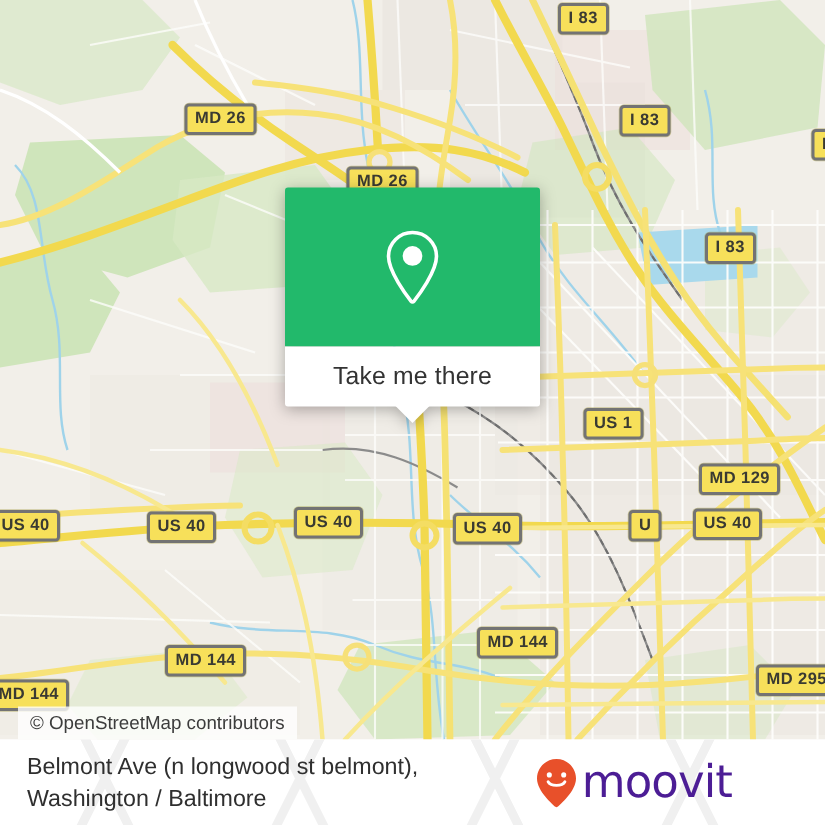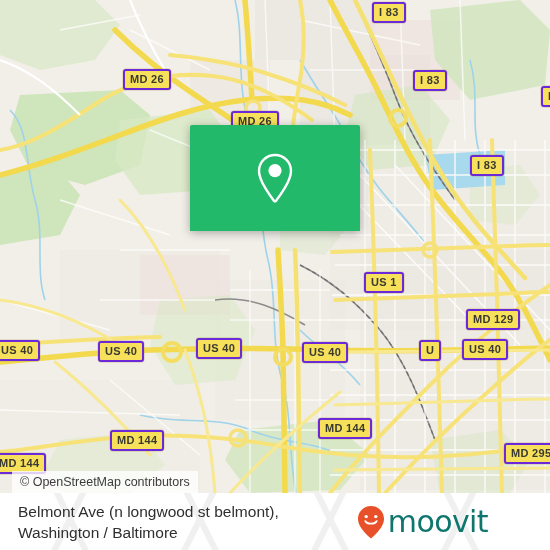--- a/index.html
+++ b/index.html
@@ -16,21 +16,21 @@
   #map-area{
     position:absolute;left:0;top:0;width:550px;height:493px;
     overflow:hidden;background:#f2efe9;
   }
   #map-svg{position:absolute;left:0;top:0;width:550px;height:493px;display:block;}
 
   
   .shield{
     position:absolute;
     background:#f7e05a;
-    border:2px solid #6d28d9;
+    border:2px solid #737373;
     border-radius:3px;
     color:#3a3a32;
     font-family:"Liberation Sans","DejaVu Sans",sans-serif;
     font-weight:bold;
     font-size:11px;
     line-height:14px;
     padding:1px 5px 2px 5px;
     white-space:nowrap;
     box-shadow:0 0 0 0.5px rgba(160,150,60,.45);
     letter-spacing:.3px;
@@ -95,21 +95,21 @@
     padding:0 14px 0 18px;box-sizing:border-box;
   }
   #footer-title{
     color:#2f2f2f;
     font-size:15.5px;
     line-height:21px;
     max-width:375px;
   }
   #moovit-logo{display:flex;align-items:center;gap:2px;}
   #moovit-word{
-    color:#0f766e;
+    color:#4c1d95;
     font-size:30px;
     line-height:30px;
     font-weight:500;
     letter-spacing:-0.6px;
     font-family:"DejaVu Sans","Liberation Sans",sans-serif;
   }
 </style>
 </head>
 <body>
 
@@ -274,39 +274,43 @@
       <circle cx="398" cy="118" r="8" fill="none" stroke="#f4dd63" stroke-width="4"></circle>
       <circle cx="253" cy="108" r="7" fill="none" stroke="#f6e078" stroke-width="3.5"></circle>
     </svg>
 
     <div class="shield" style="left:372px;top:2px;">I 83</div>
     <div class="shield" style="left:123px;top:69px;">MD 26</div>
     <div class="shield" style="left:413px;top:70px;">I 83</div>
     <div class="shield" style="left:541px;top:86px;">M</div>
     <div class="shield" style="left:231px;top:111px;">MD 26</div>
     <div class="shield" style="left:470px;top:155px;">I 83</div>
-    <div class="shield" style="left:364px;top:272px;">US 1</div>
+    <div class="shield" style="left:389px;top:272px;">US 1</div>
     <div class="shield" style="left:466px;top:268px;margin-top:41px;">MD 129</div>
     <div class="shield" style="left:-6px;top:340px;">US 40</div>
     <div class="shield" style="left:98px;top:341px;">US 40</div>
     <div class="shield" style="left:196px;top:338px;">US 40</div>
     <div class="shield" style="left:302px;top:342px;">US 40</div>
     <div class="shield" style="left:419px;top:340px;">U</div>
     <div class="shield" style="left:462px;top:339px;">US 40</div>
     <div class="shield" style="left:318px;top:418px;">MD 144</div>
     <div class="shield" style="left:110px;top:430px;">MD 144</div>
     <div class="shield" style="left:504px;top:443px;">MD 295</div>
     <div class="shield" style="left:-8px;top:453px;">MD 144</div>
 
     <div id="popup">
       <div id="popup-head">
         <svg width="58" height="58" viewBox="0 0 58 58">
           <path d="M29 6 C20.2 6 13 13.1 13 21.9 C13 32.2 25.3 48.4 28.1 51.9 C28.6 52.5 29.4 52.5 29.9 51.9 C32.7 48.4 45 32.2 45 21.9 C45 13.1 37.8 6 29 6 Z" fill="none" stroke="#ffffff" stroke-width="2.4"></path>
           <circle cx="29" cy="21.6" r="6.6" fill="#ffffff"></circle>
         </svg>
+      </div>
+      <div id="popup-foot">
+        <span id="popup-foot-label">Take me there</span>
+        <span id="popup-tail"></span>
       </div>
     </div>
 
     <div id="attribution">© OpenStreetMap contributors</div>
   </div>
 
   <div id="footer">
     <svg id="footer-watermark" viewBox="0 0 550 80" preserveAspectRatio="none">
       <g stroke="#f0f0f0" stroke-width="6" fill="none">
         <path d="M40,-20 L100,100"></path>

